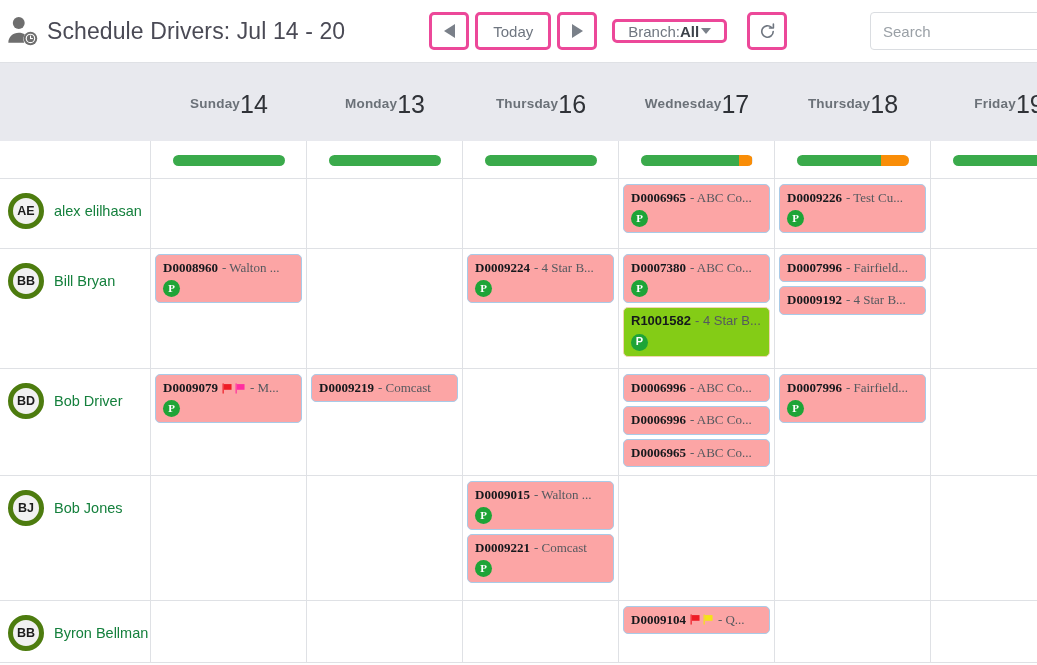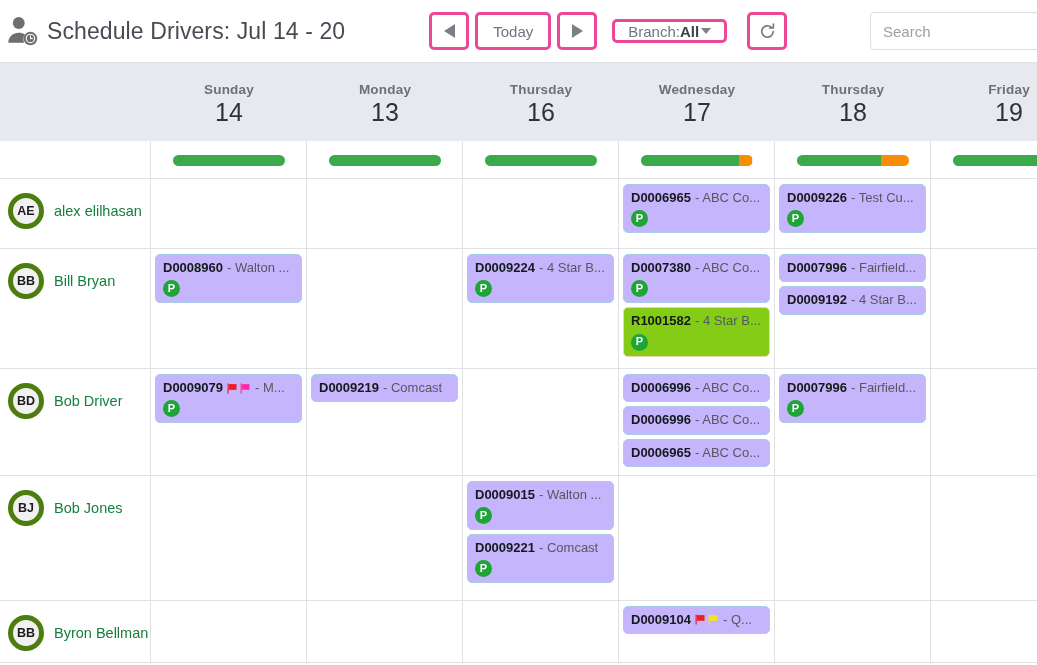--- a/index.html
+++ b/index.html
@@ -98,21 +98,21 @@
   .cal-row { display: flex; }
 
   .col-driver { width: 151px; flex: none; }
   .col-day    { width: 156px; flex: none; }
 
   
   .head-row { background: #e8e9ee; height: 78px; }
   .head-row .col-driver { background: #e8e9ee; }
   .head-cell {
     display: flex;
-    flex-direction: column;
+    flex-direction: row;
     align-items: center;
     justify-content: center;
     height: 82px;
   }
   .dow {
     font-size: 13.5px;
     font-weight: bold;
     color: #6b7178;
     letter-spacing: .2px;
     margin-bottom: 2px;
@@ -184,21 +184,21 @@
   
   .evt {
     border-radius: 5px;
     padding: 5px 6px 5px 7px;
     margin-bottom: 4px;
     font-size: 13px;
     line-height: 1.25;
     cursor: pointer;
     overflow: hidden;
   }
-  .evt-blue   { background: #c4b5fd; border: 1px solid #a8cbe8; }
+  .evt-blue   { background: #fca5a5; border: 1px solid #a8cbe8; font-family: Liberation Serif, serif; }
   .evt-peach  { background: #84cc16; border: 1px solid #f0d4b2; }
   .evt-line {
     white-space: nowrap;
     overflow: hidden;
     display: flex;
     align-items: center;
   }
   .evt-id { font-weight: bold; color: #15181c; flex: none; }
   .evt-cust { color: #55595f; margin-left: 4px; overflow: hidden; white-space: nowrap; }
   .flags { display: inline-flex; gap: 2px; margin-left: 4px; flex: none; }

